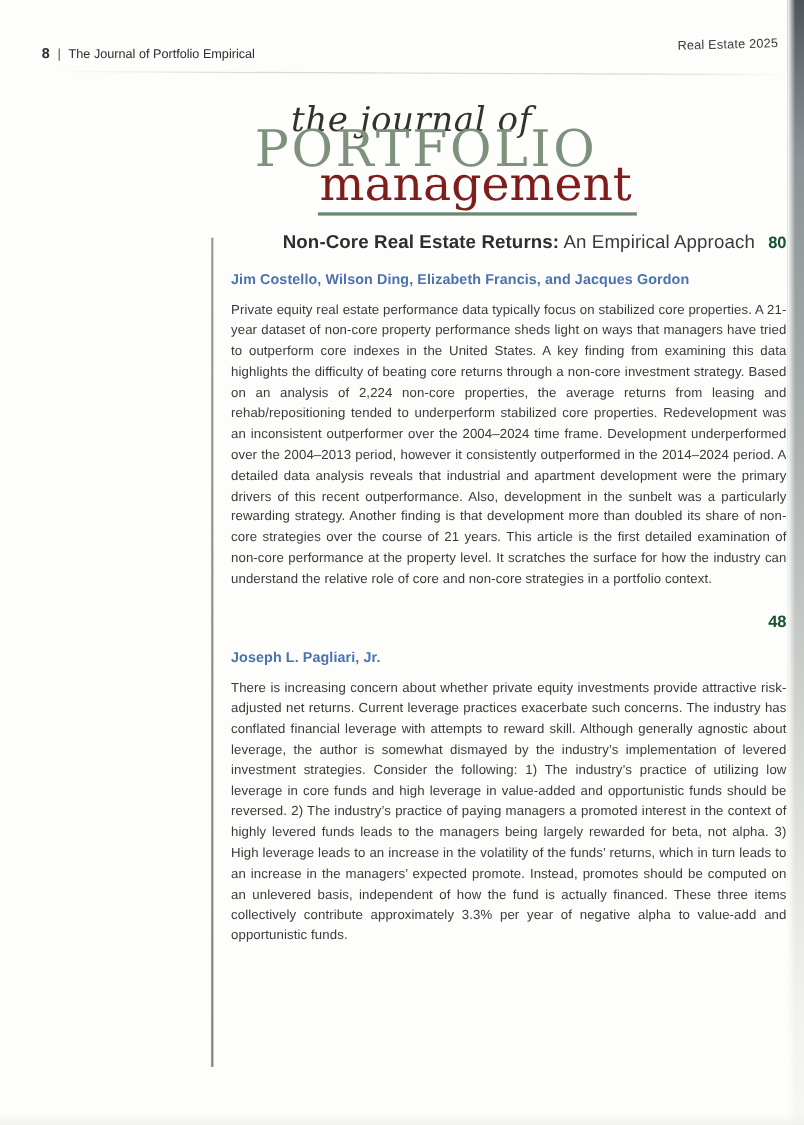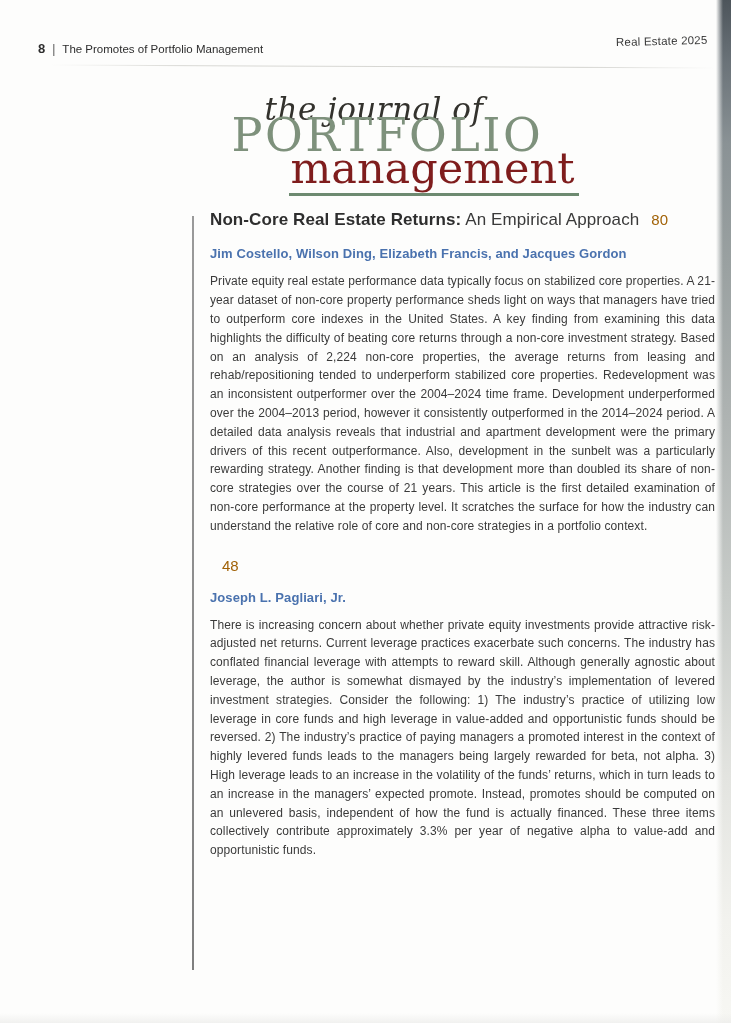--- a/index.html
+++ b/index.html
@@ -72,28 +72,28 @@
   
   .content-divider-rule{
     position:absolute;left:192px;top:216px;width:1.5px;height:754px;
     background:linear-gradient(180deg,#9a9a9a 0%,#8b8b8b 60%,#7f7f7f 100%);
   }
   .toc{
     position:absolute;left:210px;right:16px;top:210px;
   }
   .article + .article{margin-top:21px;}
   .title-row{
-    display:flex;justify-content:flex-start;align-items:baseline;
+    display:flex;justify-content:flex-end;align-items:baseline;
   }
   .article-title{
     margin:0;font-size:17px;line-height:1.2;color:#2e2e2e;
     font-weight:bold;letter-spacing:.1px;
   }
   .title-sub{font-weight:normal;color:#3a3a3a;}
-  .page-no{font-weight:normal;font-size:15px;color:#a16207;padding-left:12px;}
+  .page-no{font-weight:bold;font-size:15px;color:#14532d;padding-left:12px;}
   .authors{
     margin-top:16px;font-size:13px;font-weight:bold;
     color:var(--author-blue,#4a72ae);letter-spacing:.1px;
   }
   .abstract{
     margin:11px 0 0 0;
     font-size:12px;line-height:18.8px;
     text-align:justify;color:#3a3a3a;
     letter-spacing:.1px;
   }
@@ -104,21 +104,21 @@
 <div class="page">
 
   <div class="scan-right-edge"></div>
   <div class="scan-bottom-smudge"></div>
   <div class="header-scan-line"></div>
 
   <div class="page-header">
     <div class="folio-left">
       <span class="folio-num">8</span>
       <span class="folio-sep">|</span>
-      <span class="folio-journal">The Promotes of Portfolio Management</span>
+      <span class="folio-journal">The Journal of Portfolio Empirical</span>
     </div>
     <div class="folio-right">Real Estate 2025</div>
   </div>
 
   <div class="logo">
     <div class="logo-inner">
       <div class="logo-line1">the journal of</div>
       <div class="logo-line2">PORTFOLIO</div>
       <div class="logo-line3">management</div>
     </div>

